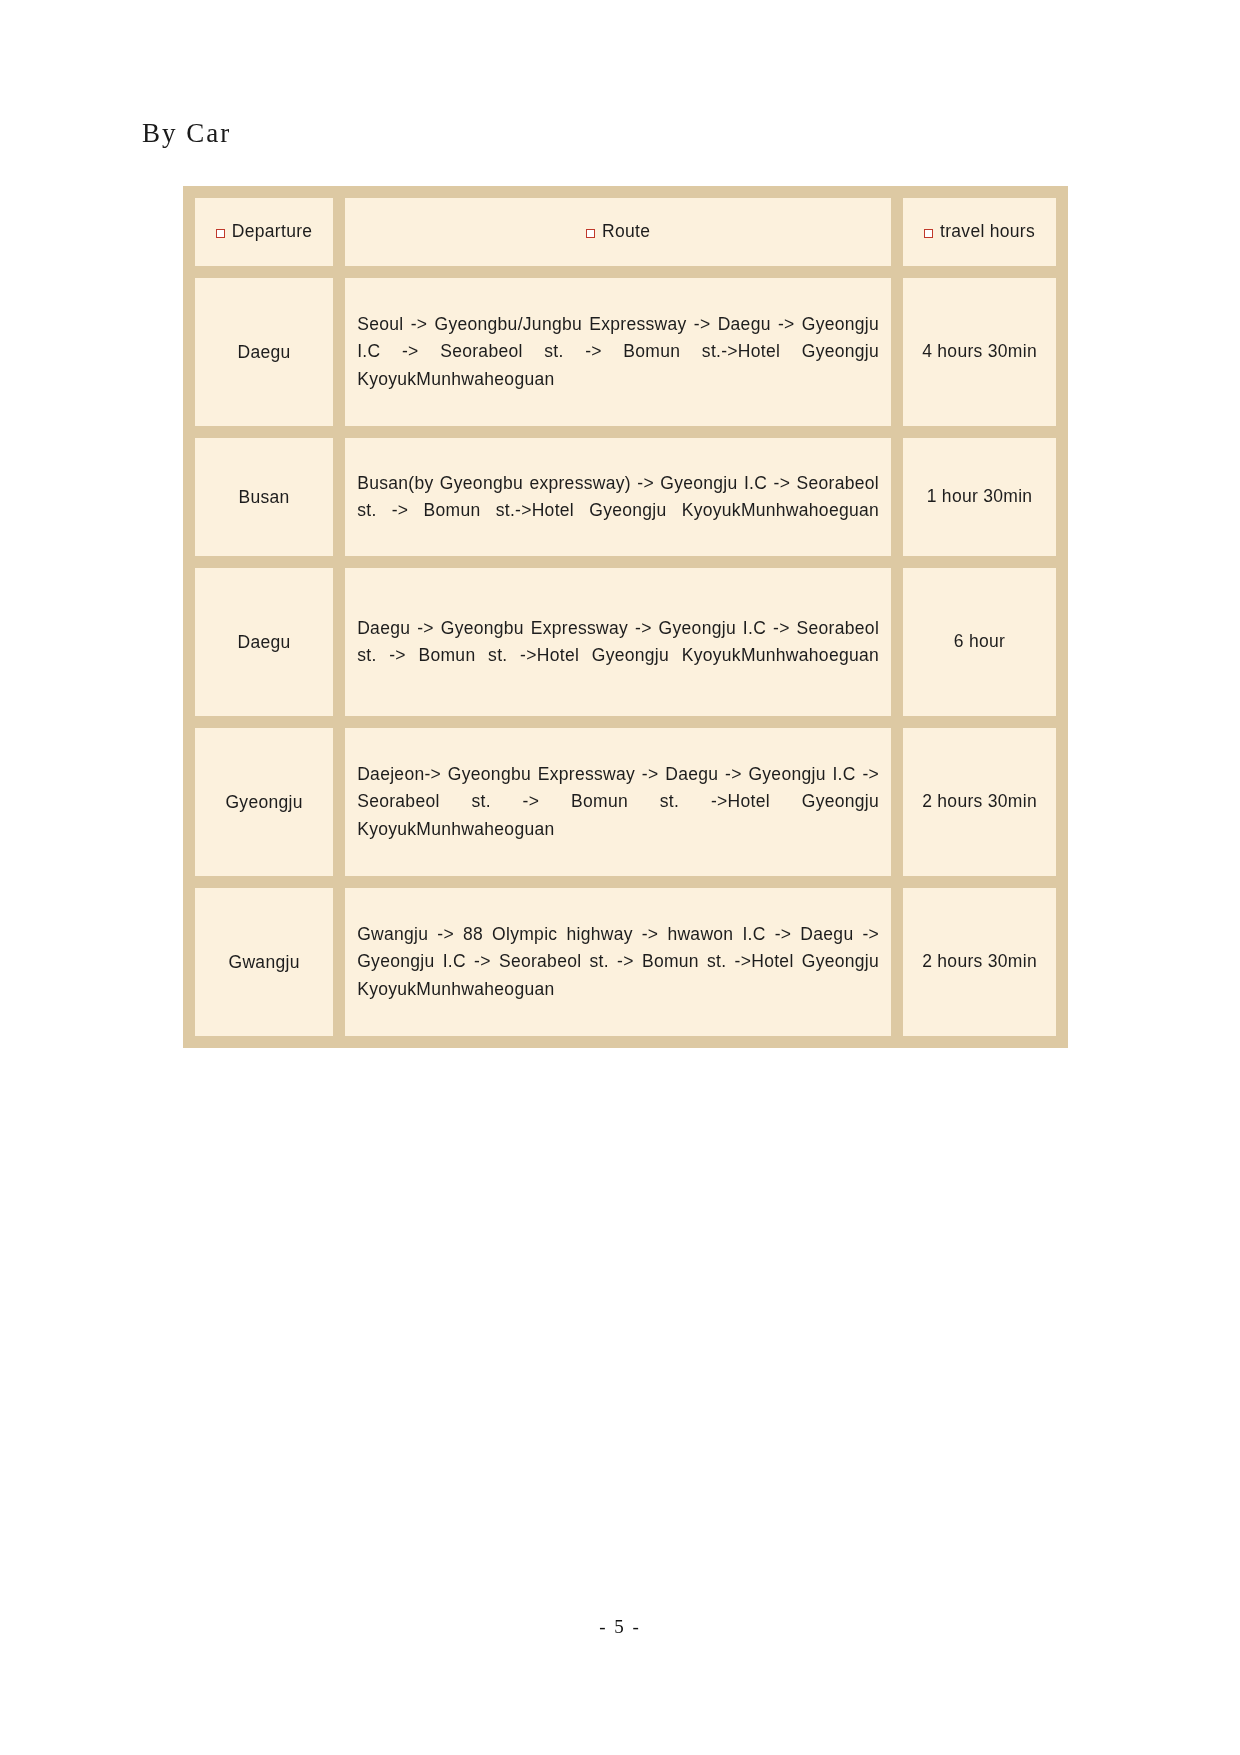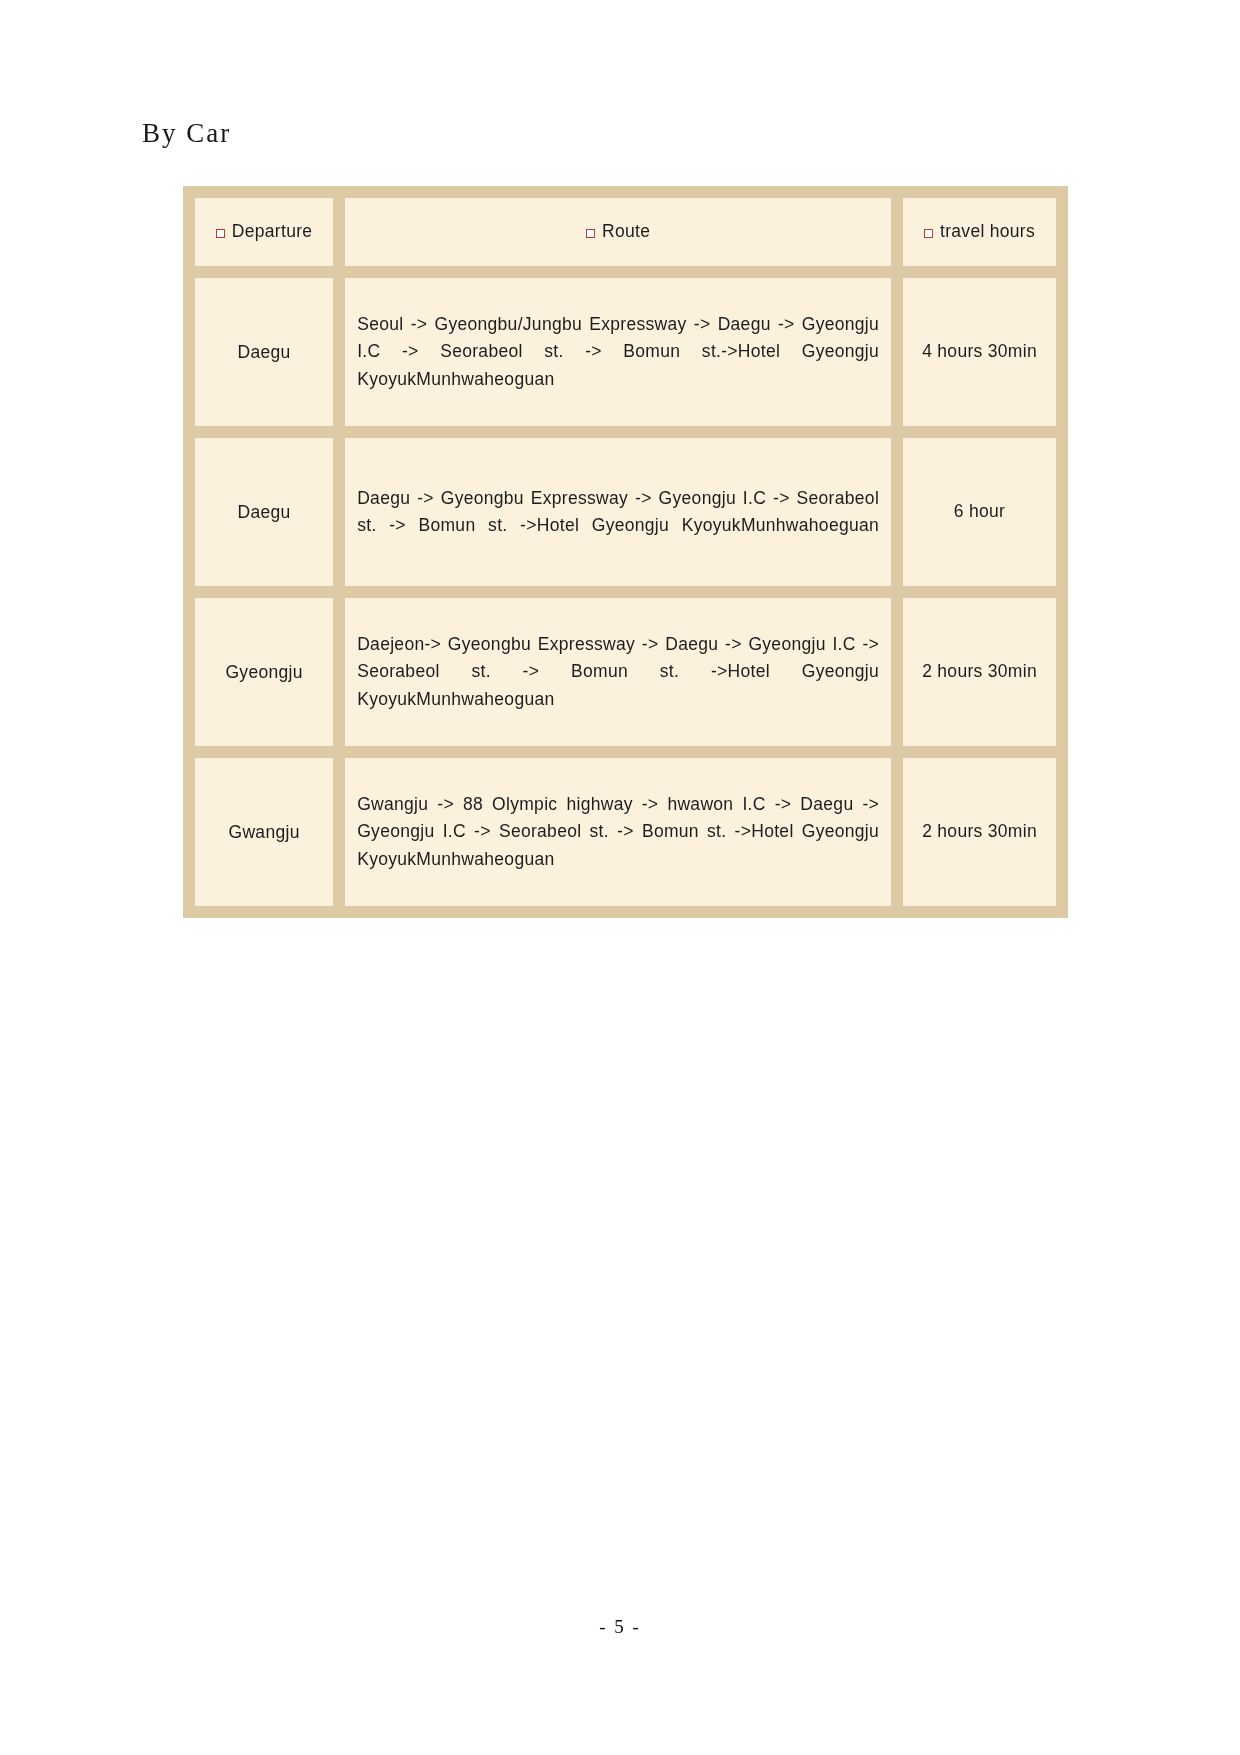--- a/index.html
+++ b/index.html
@@ -143,20 +143,25 @@
             </span>
           </th>
         </tr>
       </thead>
       <tbody>
         <tr class="row-tall">
           <td class="dep-cell">Daegu</td>
           <td class="route-cell">Seoul -&gt; Gyeongbu/Jungbu Expressway -&gt; Daegu -&gt; Gyeongju I.C -&gt; Seorabeol st. -&gt; Bomun st.-&gt;Hotel Gyeongju KyoyukMunhwaheoguan</td>
           <td class="hours-cell">4 hours 30min</td>
         </tr>
+        <tr class="row-mid">
+          <td class="dep-cell">Busan</td>
+          <td class="route-cell">Busan(by Gyeongbu expressway) -&gt; Gyeongju I.C -&gt; Seorabeol st. -&gt; Bomun st.-&gt;Hotel Gyeongju KyoyukMunhwahoeguan</td>
+          <td class="hours-cell">1 hour 30min</td>
+        </tr>
         <tr class="row-tall">
           <td class="dep-cell">Daegu</td>
           <td class="route-cell">Daegu -&gt; Gyeongbu Expressway -&gt; Gyeongju I.C -&gt; Seorabeol st. -&gt; Bomun st. -&gt;Hotel Gyeongju KyoyukMunhwahoeguan</td>
           <td class="hours-cell">6 hour</td>
         </tr>
         <tr class="row-tall">
           <td class="dep-cell">Gyeongju</td>
           <td class="route-cell">Daejeon-&gt; Gyeongbu Expressway -&gt; Daegu -&gt; Gyeongju I.C -&gt; Seorabeol st. -&gt; Bomun st. -&gt;Hotel Gyeongju KyoyukMunhwaheoguan</td>
           <td class="hours-cell">2 hours 30min</td>
         </tr>

